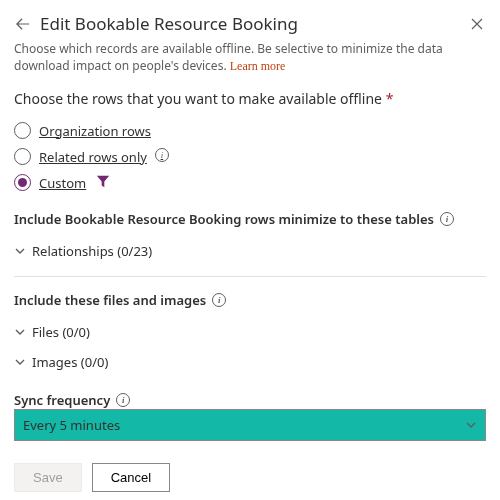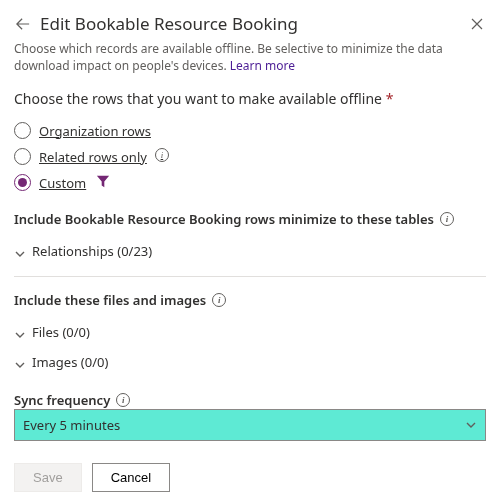--- a/index.html
+++ b/index.html
@@ -9,47 +9,47 @@
       color: #323130;
       padding: 12px 14px;
       width: 500px;
       background: #fff;
     }
     .header-row { display: flex; align-items: center; gap: 8px; margin-bottom: 6px; }
     .back-btn { width: 18px; height: 18px; display: flex; align-items: center; justify-content: center; cursor: pointer; color: #605e5c; }
     .title { font-size: 17px; font-weight: 400; flex: 1; }
     .close-btn { width: 18px; height: 18px; display: flex; align-items: center; justify-content: center; cursor: pointer; color: #605e5c; }
     .subtitle { font-size: 12px; color: #605e5c; line-height: 1.4; margin-bottom: 14px; }
-    .link { color: #4c1d95; cursor: pointer; }
+    .link { color: #c2410c; cursor: pointer; font-family: Liberation Serif, serif; }
     .section-label { font-size: 14px; font-weight: 400; margin-bottom: 10px; }
     .required { color: #a4262c; }
     .radio-group { margin-bottom: 14px; }
     .radio-item { display: flex; align-items: flex-start; gap: 8px; padding: 4px 0; cursor: pointer; text-decoration: underline; }
     .radio-circle {
       width: 17px; height: 17px; border-radius: 50%;
       border: 1px solid #605e5c; display: flex; align-items: center; justify-content: center;
       flex-shrink: 0;
     }
     .radio-circle.selected { border-color: #742774; border-width: 1px; }
     .radio-dot { width: 9px; height: 9px; border-radius: 50%; background: #742774; }
     .radio-label { font-size: 13px; }
     .info-icon {
       width: 14px; height: 14px; border-radius: 50%;
       border: 1px solid #605e5c; display: inline-flex; align-items: center; justify-content: center;
       font-size: 9px; color: #605e5c; cursor: pointer; font-style: italic; font-family: Georgia, serif;
     }
     .filter-icon { color: #742774; cursor: pointer; margin-left: 2px; }
     .subsection-label { font-size: 13px; font-weight: 600; margin: 8px 0 10px; display: flex; align-items: center; gap: 6px; }
-    .expander { display: flex; align-items: flex-end; gap: 6px; padding: 4px 0; cursor: pointer; font-size: 13px; margin-bottom: 4px; }
+    .expander { display: flex; align-items: center; gap: 6px; padding: 4px 0; cursor: pointer; font-size: 13px; margin-bottom: 4px; }
     .chevron { display: inline-flex; color: #605e5c; }
     .divider { border: none; border-top: 1px solid #e1dfdd; margin: 12px 0 14px; }
     .sync-row { font-size: 13px; font-weight: 600; display: flex; align-items: center; gap: 6px; }
     .select {
       width: 100%; border: 1px solid #8a8886; padding: 6px 8px;
-      font-size: 13px; background: #5eead4; display: flex; align-items: center; justify-content: space-between;
+      font-size: 13px; background: #14b8a6; display: flex; align-items: center; justify-content: space-between;
       cursor: pointer;
     }
     .footer { display: flex; gap: 10px; margin-top: 22px; }
     .btn {
       padding: 6px 18px; font-size: 13px; cursor: pointer;
       border: 1px solid #8a8886; background: #fff;
     }
     .btn.primary { color: #a19f9d; border-color: #edebe9; background: #f3f2f1; cursor: default; }
   </style>
 </head>

